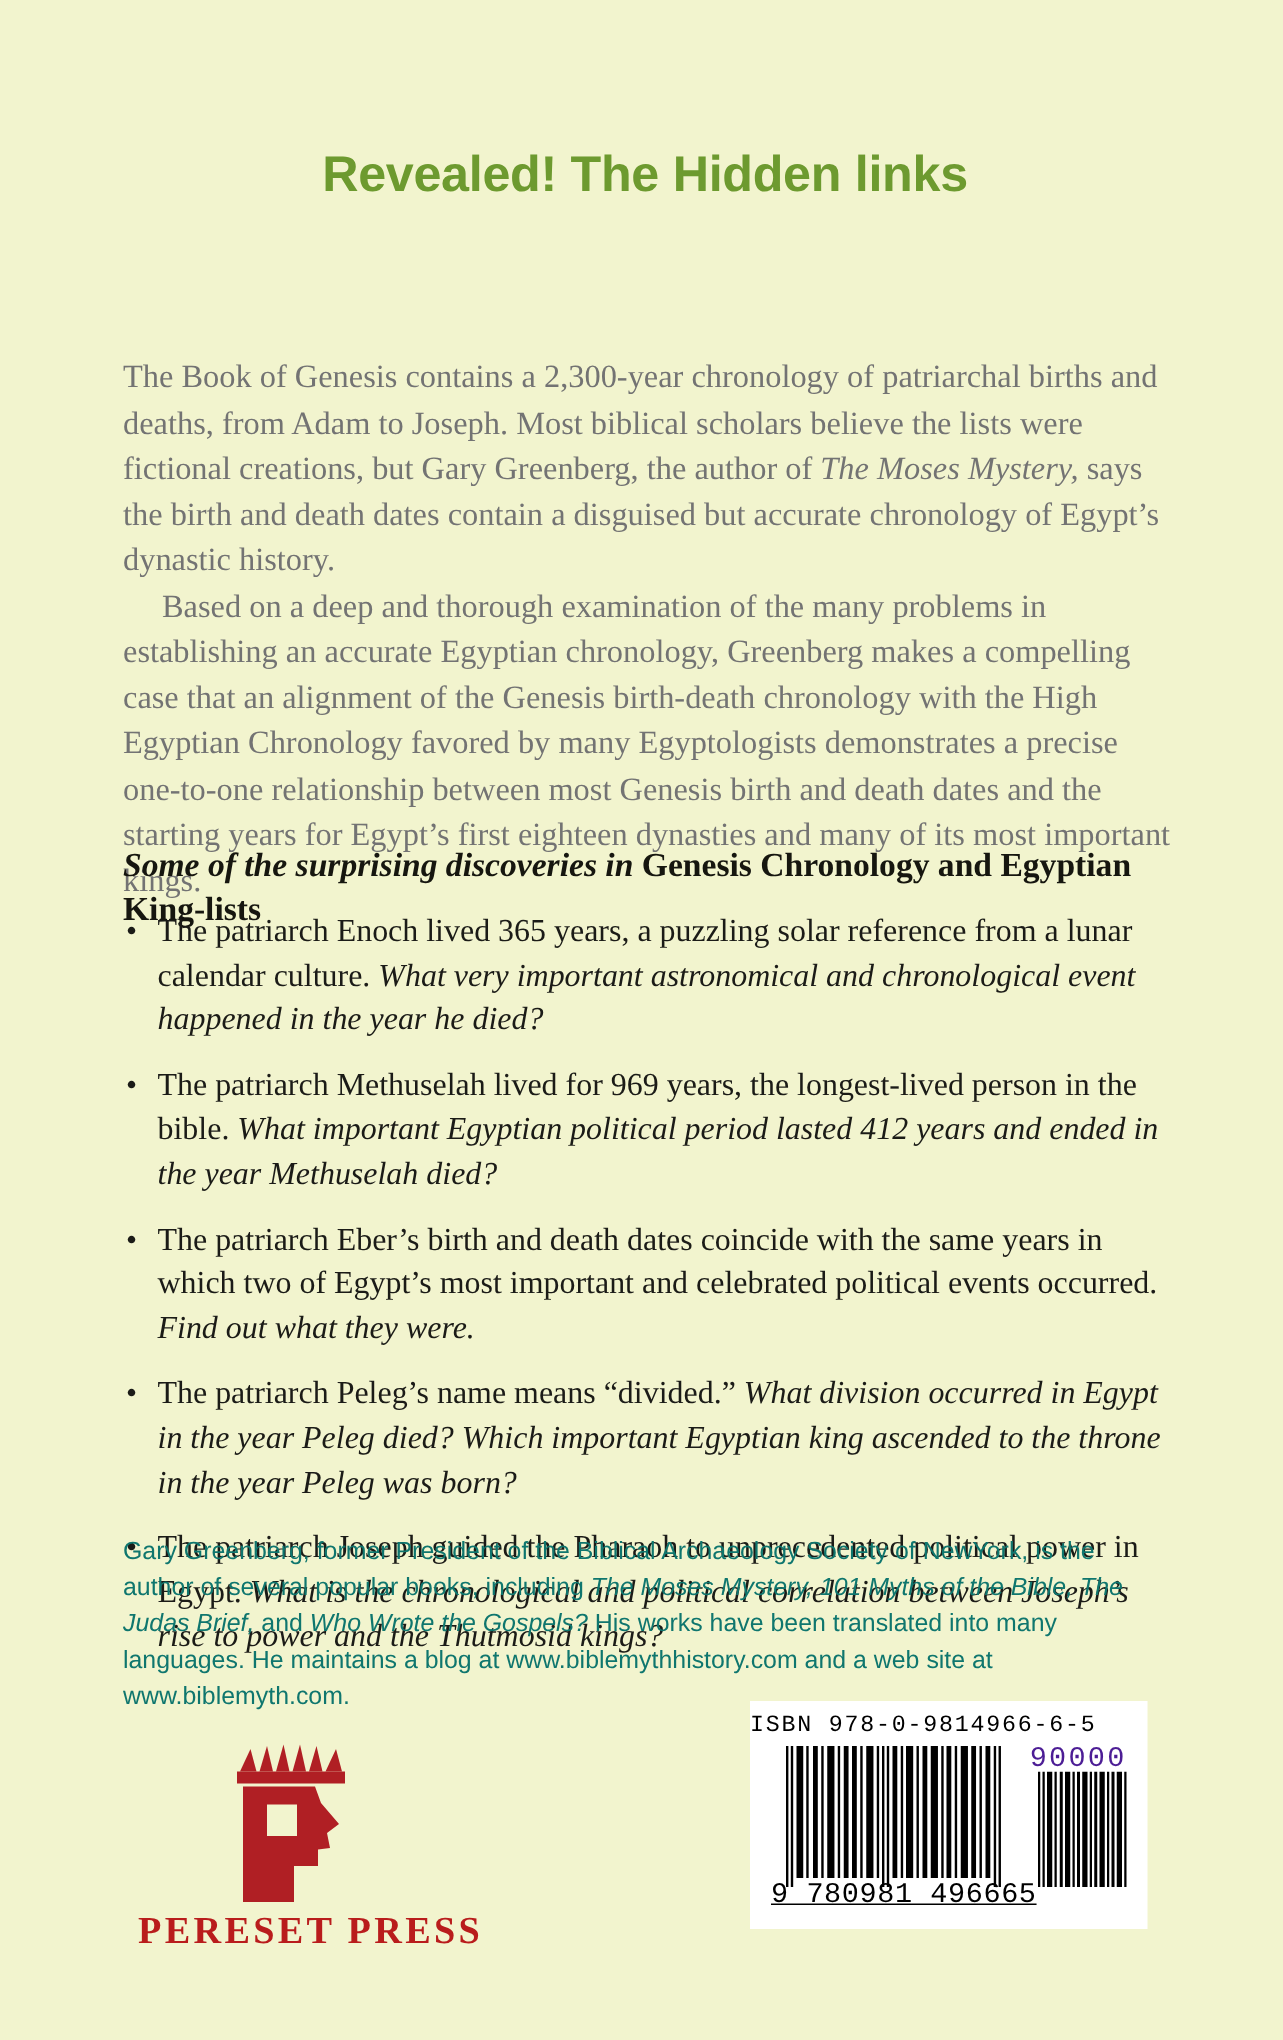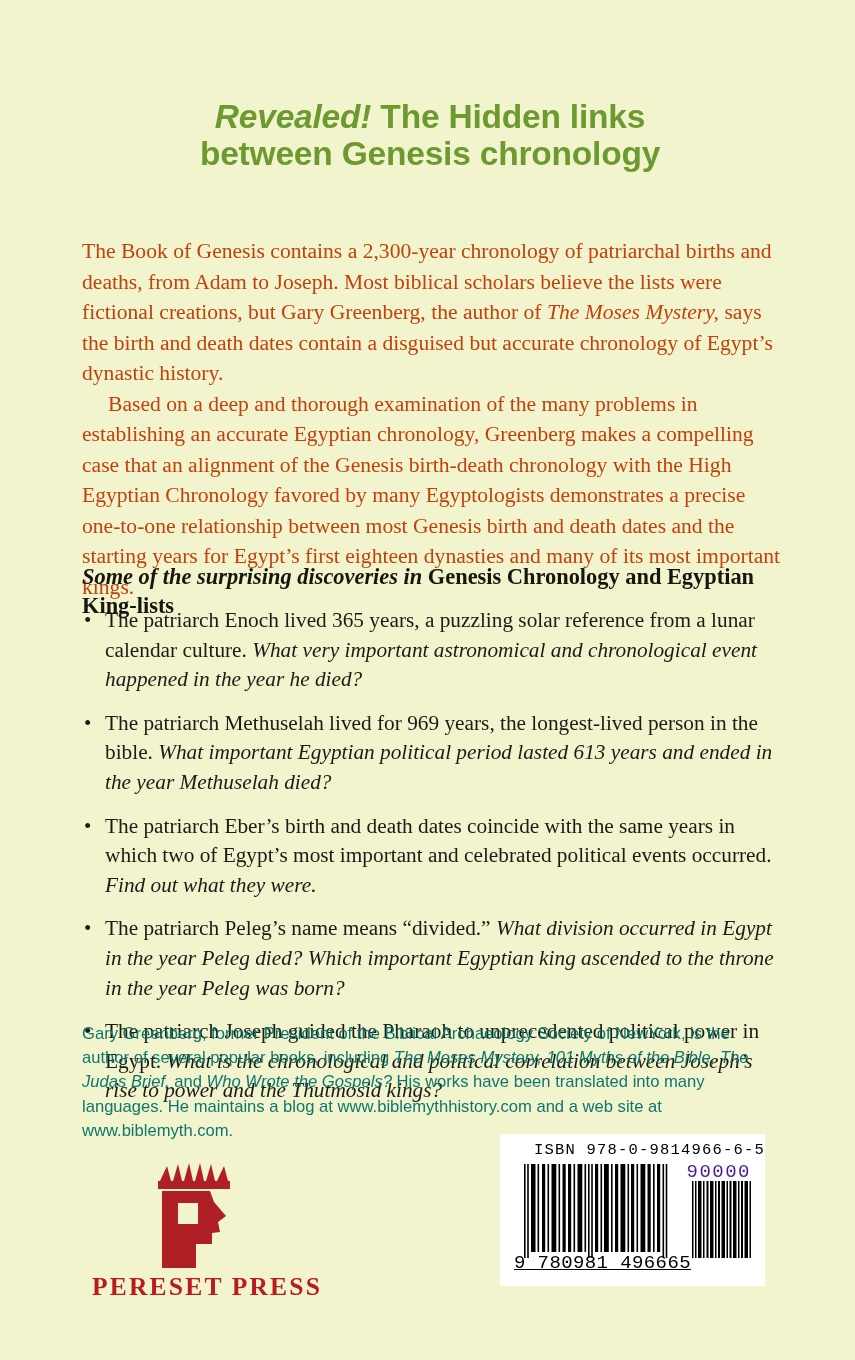--- a/index.html
+++ b/index.html
@@ -30,33 +30,32 @@
     width: 700px;
     text-align: center;
     font-family: "Liberation Sans", sans-serif;
     font-weight: bold;
     font-size: 33.5px;
     line-height: 37px;
     color: #6d9a2f;
     letter-spacing: -0.2px;
   }
   .headline .revealed {
-    font-style: italic;
   }
 
   
   .body-copy {
     position: absolute;
     left: 82px;
     top: 236px;
     width: 700px;
     font-family: "Liberation Serif", serif;
     font-size: 21.6px;
     line-height: 30.5px;
-    color: #c2410c;
+    color: #737373;
   }
   .body-copy p {
     margin: 0;
   }
   .body-copy p.indent {
     text-indent: 26px;
   }
   .ital { font-style: italic; }
 
   
@@ -149,21 +148,21 @@
     top: 1134px;
     width: 265px;
     height: 152px;
     background: #ffffff;
   }
   .bc-isbn {
     position: absolute;
     left: 0;
     top: 7px;
     width: 265px;
-    text-align: right;
+    text-align: left;
     font-family: "Liberation Mono", monospace;
     font-size: 15.5px;
     letter-spacing: 1.2px;
     color: #000;
   }
   .bc-price {
     position: absolute;
     right: 14px;
     top: 27px;
     font-family: "Liberation Mono", monospace;
@@ -198,36 +197,36 @@
     text-decoration: underline;
   }
 </style>
 </head>
 <body>
 
 <div class="page">
 
   <div class="headline">
     <span class="revealed">Revealed!</span><span> The Hidden links</span><br>
-    <span>between Genesis chronology</span><br>
+    <br>
   </div>
 
   <div class="body-copy">
     <p><span>The Book of Genesis  contains a 2,300-year chronology of patriarchal births and deaths, from Adam to Joseph. Most biblical scholars believe the lists were fictional creations, but Gary Greenberg, the author of </span><span class="ital">The Moses Mystery,</span><span> says the birth and death dates contain a disguised but accurate chronology of Egypt’s dynastic history.</span></p>
     <p class="indent">Based on a deep and thorough examination of the many problems in establishing an accurate Egyptian chronology, Greenberg makes a compelling case that an alignment of the Genesis birth-death chronology with the High Egyptian Chronology favored by many Egyptologists demonstrates  a precise one-to-one relationship between most Genesis birth and death dates and the starting years for Egypt’s first eighteen dynasties and many of its most important kings.</p>
   </div>
 
   <div class="subhead"><span class="si">Some of the surprising discoveries in</span><span> Genesis Chronology and Egyptian King-lists</span></div>
 
   <div class="bullets">
     <div class="bullet">
       <span class="dot">•</span><span>The patriarch Enoch lived 365 years, a puzzling solar reference from a lunar calendar culture. </span><span class="q">What very important astronomical and chronological event happened in the year he died?</span>
     </div>
     <div class="bullet">
-      <span class="dot">•</span><span>The patriarch Methuselah lived for 969 years, the longest-lived person in the bible. </span><span class="q">What important Egyptian political period lasted 613 years and ended in the year Methuselah died?</span>
+      <span class="dot">•</span><span>The patriarch Methuselah lived for 969 years, the longest-lived person in the bible. </span><span class="q">What important Egyptian political period lasted 412 years and ended in the year Methuselah died?</span>
     </div>
     <div class="bullet">
       <span class="dot">•</span><span>The patriarch Eber’s birth and death dates coincide with the same years in which two of Egypt’s most important and celebrated political events occurred. </span><span class="q">Find out what they were.</span>
     </div>
     <div class="bullet">
       <span class="dot">•</span><span>The patriarch Peleg’s name means “divided.” </span><span class="q">What division occurred in Egypt in the year Peleg died? Which important Egyptian king ascended to the throne in the year Peleg was born?</span>
     </div>
     <div class="bullet">
       <span class="dot">•</span><span>The patriarch Joseph guided the Pharaoh to unprecedented political power in Egypt. </span><span class="q">What is the chronological and political correlation between Joseph’s rise to power and the Thutmosid kings?</span>
     </div>

